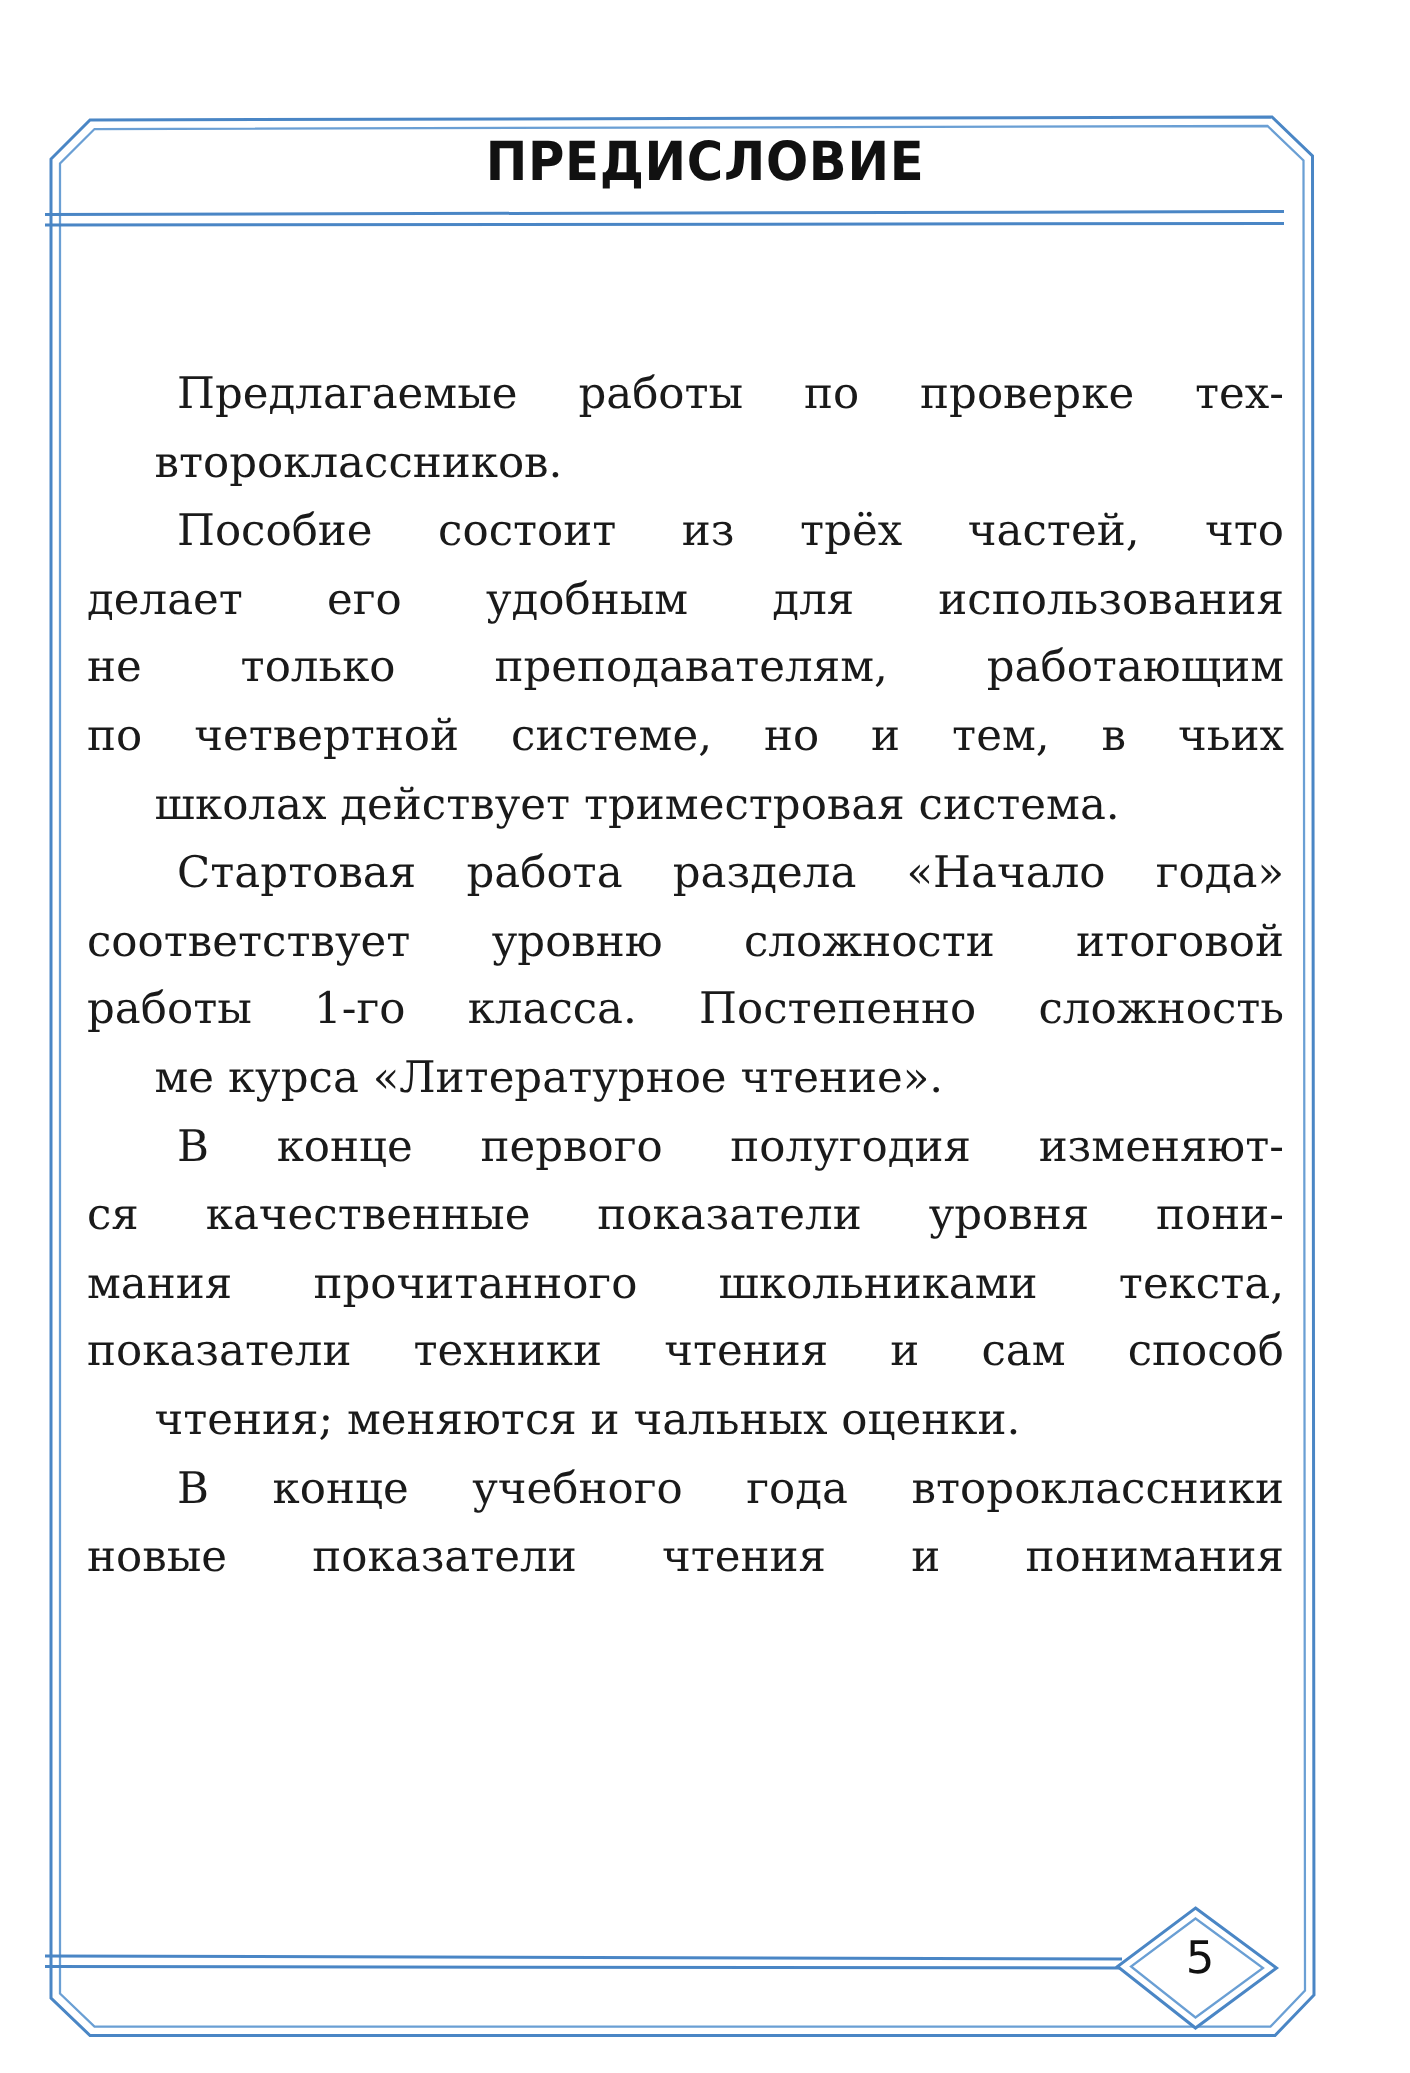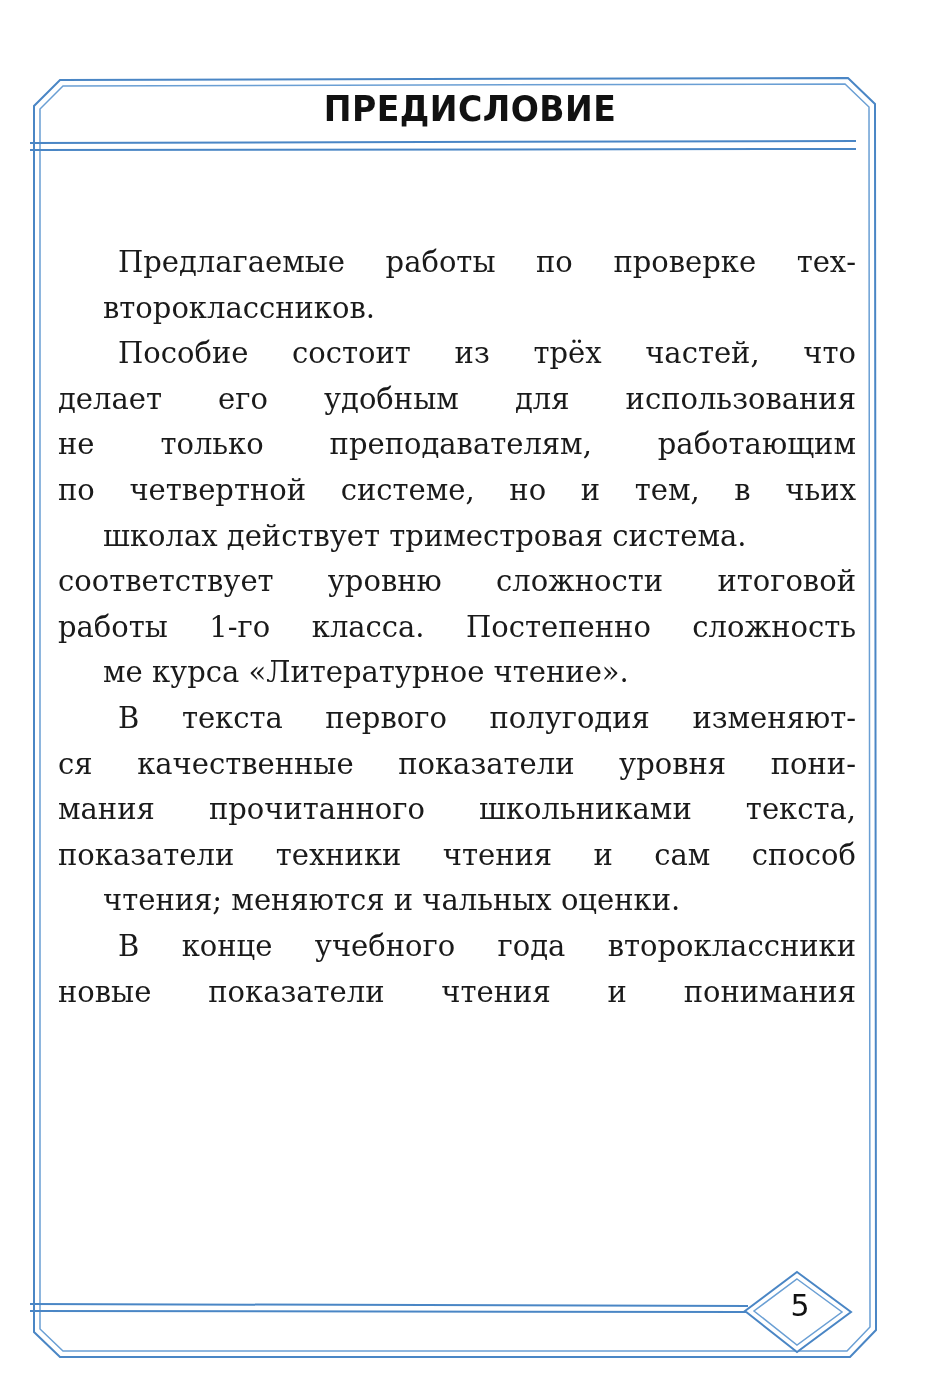--- a/index.html
+++ b/index.html
@@ -59,26 +59,27 @@
     <span class="line last">второклассников.</span>
   </div>
   <div>
     <span class="line indent">Пособие состоит из трёх частей, что</span>
     <span class="line">делает его удобным для использования</span>
     <span class="line">не только преподавателям, работающим</span>
     <span class="line">по четвертной системе, но и тем, в чьих</span>
     <span class="line last">школах действует триместровая система.</span>
   </div>
   <div>
+    <span class="line indent">Стартовая работа раздела «Начало года»</span>
     <span class="line">соответствует уровню сложности итоговой</span>
     <span class="line">работы 1-го класса. Постепенно сложность</span>
     <span class="line last">ме курса «Литературное чтение».</span>
   </div>
   <div>
-    <span class="line indent">В текста первого полугодия изменяют-</span>
+    <span class="line indent">В конце первого полугодия изменяют-</span>
     <span class="line">ся качественные показатели уровня пони-</span>
     <span class="line">мания прочитанного школьниками текста,</span>
     <span class="line">показатели техники чтения и сам способ</span>
     <span class="line last">чтения; меняются и чальных оценки.</span>
   </div>
   <div>
     <span class="line indent">В конце учебного года второклассники</span>
     <span class="line">новые показатели чтения и понимания</span>
   </div>
 </div>

